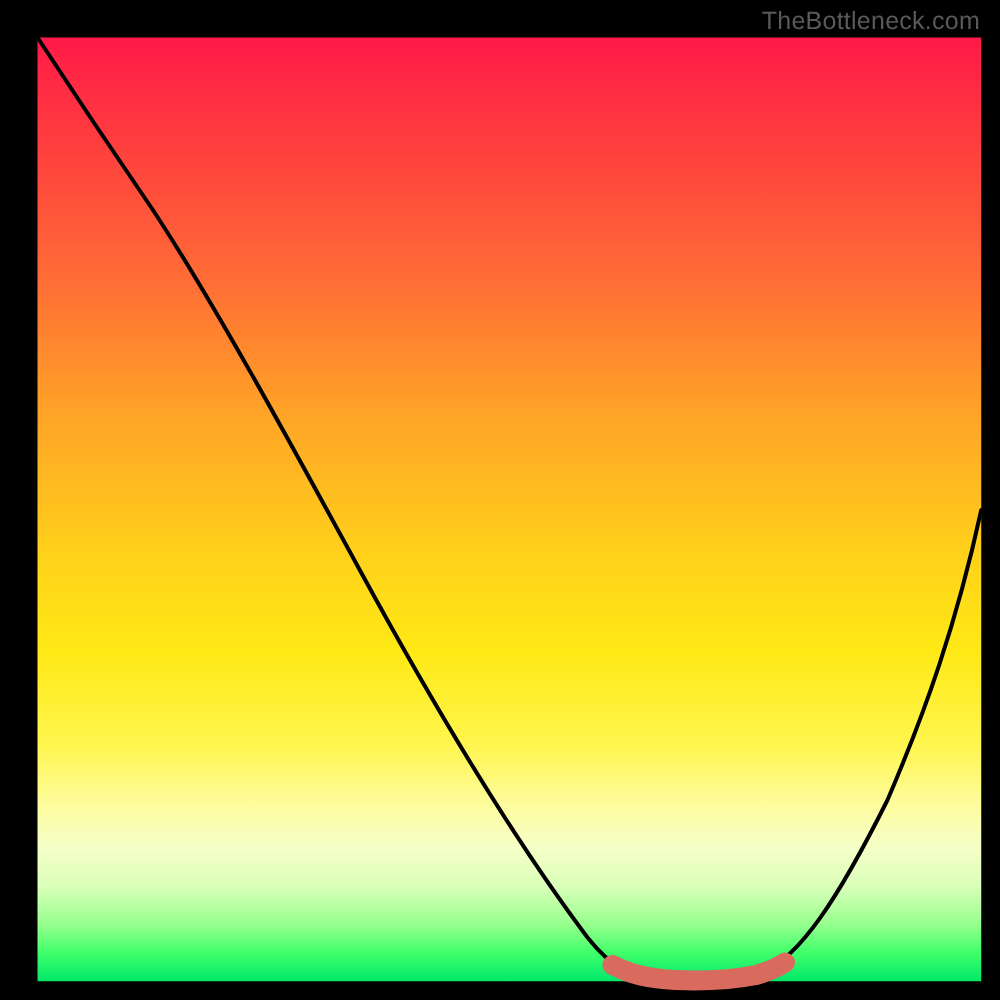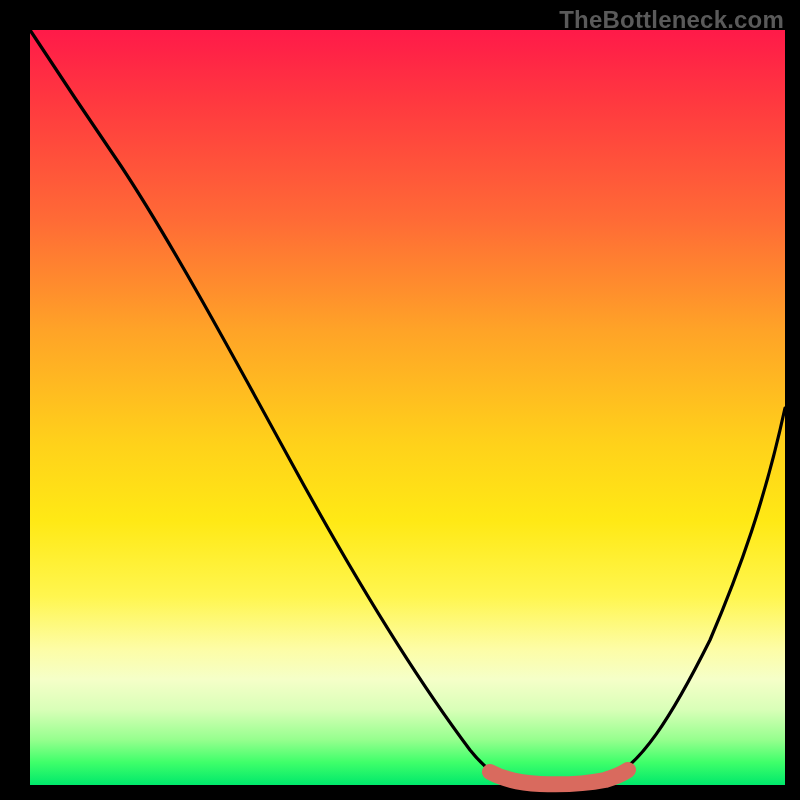--- a/index.html
+++ b/index.html
@@ -39,22 +39,22 @@
       #96ff8e 94%,
       #3fff6a 97%,
       #00e86b 100%
     );
   }
   .watermark {
     position: absolute;
     top: 6px;
     right: 16px;
     color: #5a5a5a;
-    font-size: 24px;
-    font-weight: 700;
+    font-size: 20px;
+    font-weight: 400;
     letter-spacing: 0.2px;
     z-index: 10;
   }
   svg.curve {
     position: absolute;
     left: 0;
     top: 0;
     width: 755px;
     height: 755px;
     overflow: visible;

